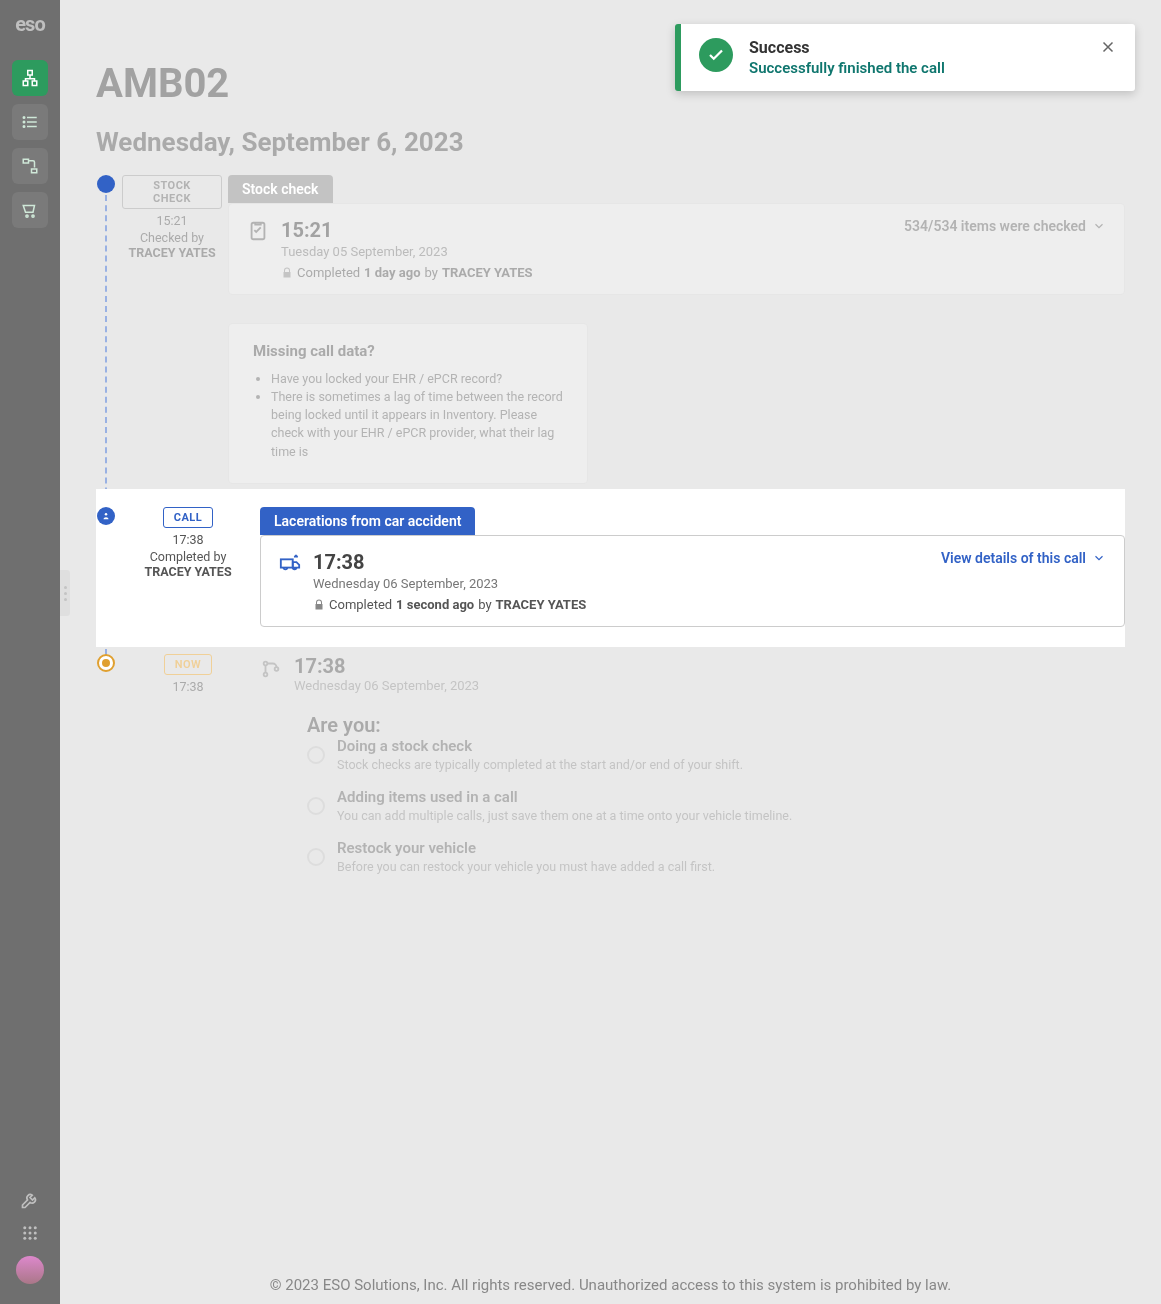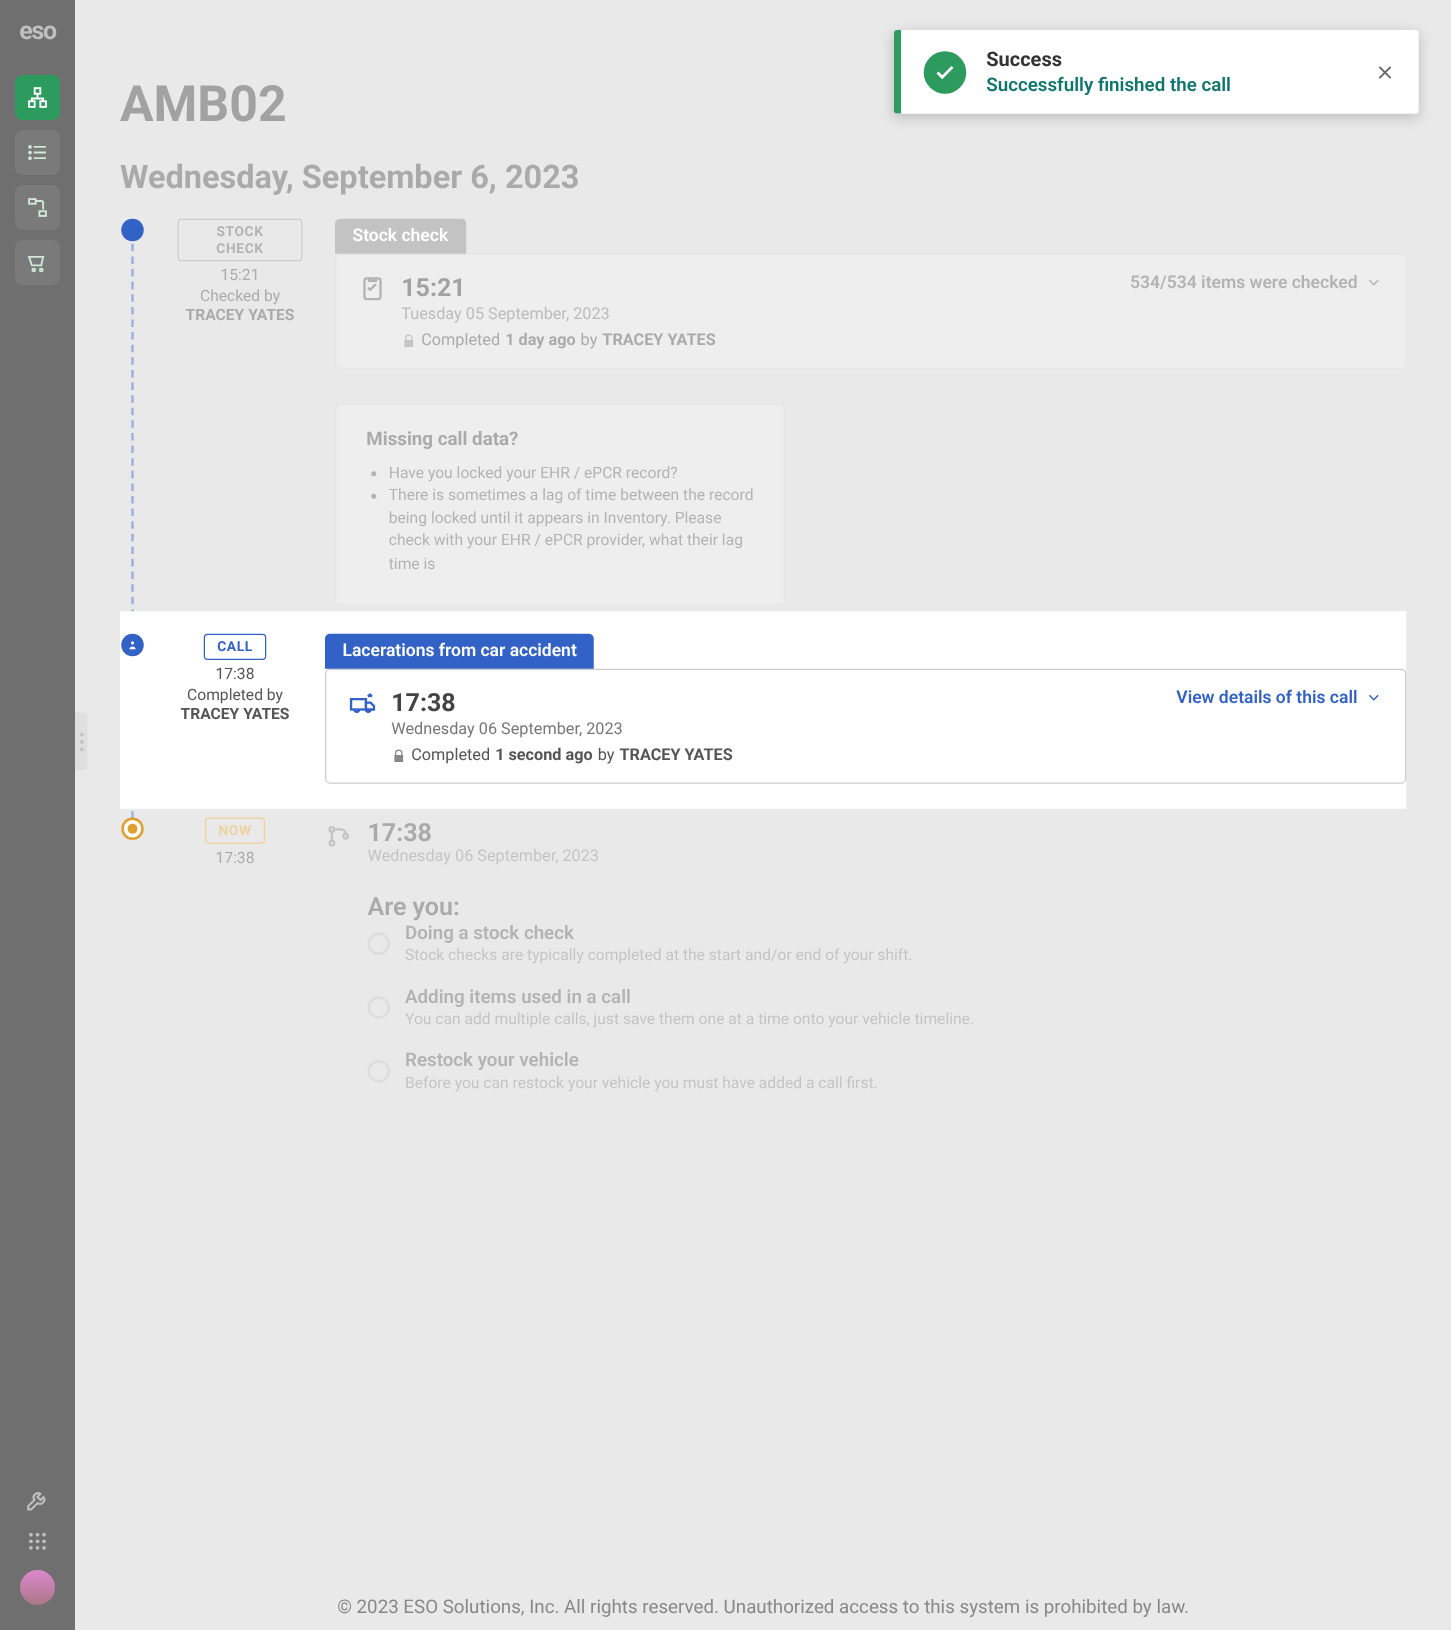--- a/index.html
+++ b/index.html
@@ -21,21 +21,21 @@
   .main-wrap { flex: 1; position: relative; }
   .overlay { position:absolute; inset:0; background: rgba(255,255,255,0.5); pointer-events:none; }
   .main { position:absolute; inset:0; padding: 0 36px; }
   
   .page-title { font-size: 40px; font-weight: 700; color: #444; margin-top: 60px; }
   .page-date { font-size: 26px; font-weight: 700; color: #555; margin-top: 20px; margin-bottom: 18px; }
   
   .timeline-area { position: relative; }
   .timeline-line { position:absolute; left:9px; top:10px; bottom:0; width:0; border-left: 2px dashed #3262c6; height: 480px; }
   
-  .timeline-row { display:flex; gap: 26px; position:relative; }
+  .timeline-row { display:flex; gap: 6px; position:relative; }
   .timeline-marker { width: 20px; display:flex; justify-content:center; }
   .marker-circle { width:18px; height:18px; border-radius:50%; background:#3262c6; display:flex; align-items:center; justify-content:center; position:relative; z-index:2; }
   .marker-circle svg { width:10px; height:10px; fill:#fff; }
   .marker-now { width:18px; height:18px; border-radius:50%; border:2px solid #e0a030; background:#fff; display:flex; align-items:center; justify-content:center; z-index:2; }
   .marker-now::after { content:''; width:8px; height:8px; border-radius:50%; background:#e0a030; }
   
   .timeline-info { width: 100px; text-align:center; font-size: 12.5px; color:#555; }
   .timeline-info .badge { display:inline-block; border:1px solid #999; color:#666; font-size:11px; font-weight:700; letter-spacing:0.5px; padding: 3px 10px; border-radius:3px; margin-bottom:4px; }
   .timeline-info .badge.now { color:#e0a030; border-color:#e0a030; font-weight:600; }
   .timeline-info .time { font-size:12.5px; }
@@ -64,32 +64,32 @@
   .info-box ul { font-size:12.5px; color:#666; padding-left:18px; line-height:1.45; }
   
   
   .highlight-section { position:absolute; left:36px; right:36px; top:489px; background:#fff; padding: 18px 0 20px 0; display:flex; gap:22px; z-index:5; }
   
   .now-section { margin-top: 170px; display:flex; gap:22px; }
   .now-content .now-icon-time { display:flex; align-items:flex-start; gap:12px; }
   .now-content .now-icon { width:22px; color:#888; margin-top:4px; }
   .now-content .now-time-block .t { font-size:20px; font-weight:700; color:#555; }
   .now-content .now-time-block .d { font-size:13px; color:#888; }
-  .prompt { margin-left:34px; margin-top:20px; }
+  .prompt { margin-left:47px; margin-top:20px; }
   .prompt h3 { font-size:20px; font-weight:600; color:#555; }
   .prompt .sub { font-size:13px; color:#888; margin-top:4px; margin-bottom:18px; }
   .option { display:flex; gap:12px; margin-bottom:16px; align-items:center; }
   .radio { width:18px; height:18px; border:2px solid #bbb; border-radius:50%; flex-shrink:0; margin-top:2px; }
   .option .ot { font-size:15px; font-weight:600; color:#666; }
   .option .od { font-size:12.5px; color:#888; margin-top:2px; }
   
   .footer { position:absolute; bottom:10px; left:0; right:0; text-align:center; font-size:15px; color:#888; }
   
   
-  .toast { position:absolute; top:24px; right:26px; width:420px; background:#fff; border-left:6px solid #2d9b5e; box-shadow:0 3px 10px rgba(0,0,0,0.18); border-radius:3px; display:flex; align-items:center; padding:14px 18px; gap:16px; z-index:20; }
+  .toast { position:absolute; top:24px; right:26px; width:460px; background:#fff; border-left:6px solid #2d9b5e; box-shadow:0 3px 10px rgba(0,0,0,0.18); border-radius:3px; display:flex; align-items:flex-start; padding:14px 18px; gap:16px; z-index:20; }
   .toast .check { width:34px; height:34px; border-radius:50%; background:#2d9b5e; display:flex; align-items:center; justify-content:center; flex-shrink:0; }
   .toast .check svg { width:18px; height:18px; fill:#fff; }
   .toast .msg .t { font-weight:700; font-size:16px; color:#333; }
   .toast .msg .d { font-weight:600; font-size:15px; color:#0f766e; margin-top:2px; }
   .toast .close { margin-left:auto; color:#666; cursor:pointer; }
   
   svg { display:block; }
 </style>
 </head>
 <body>

